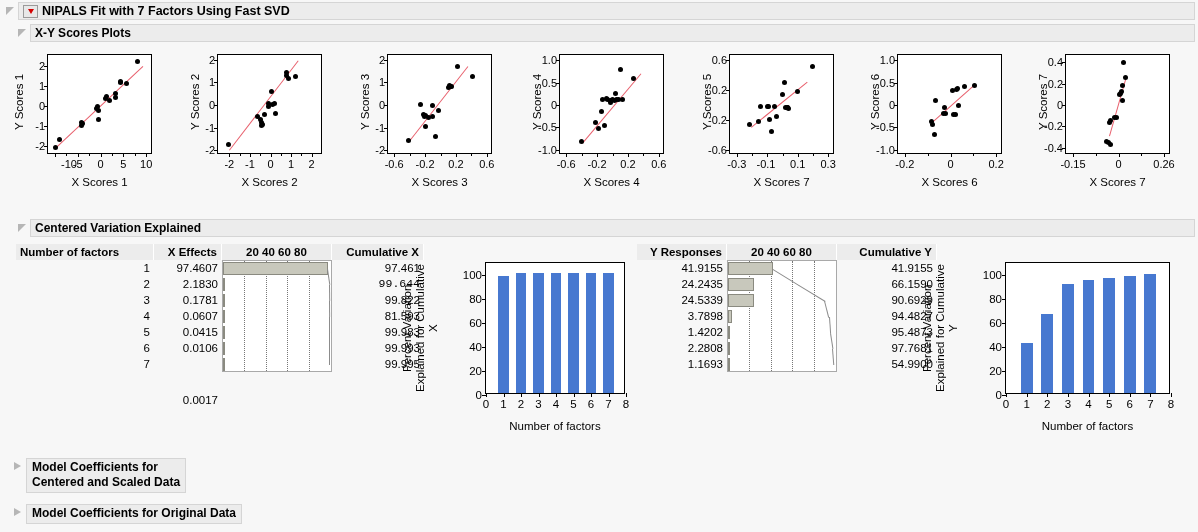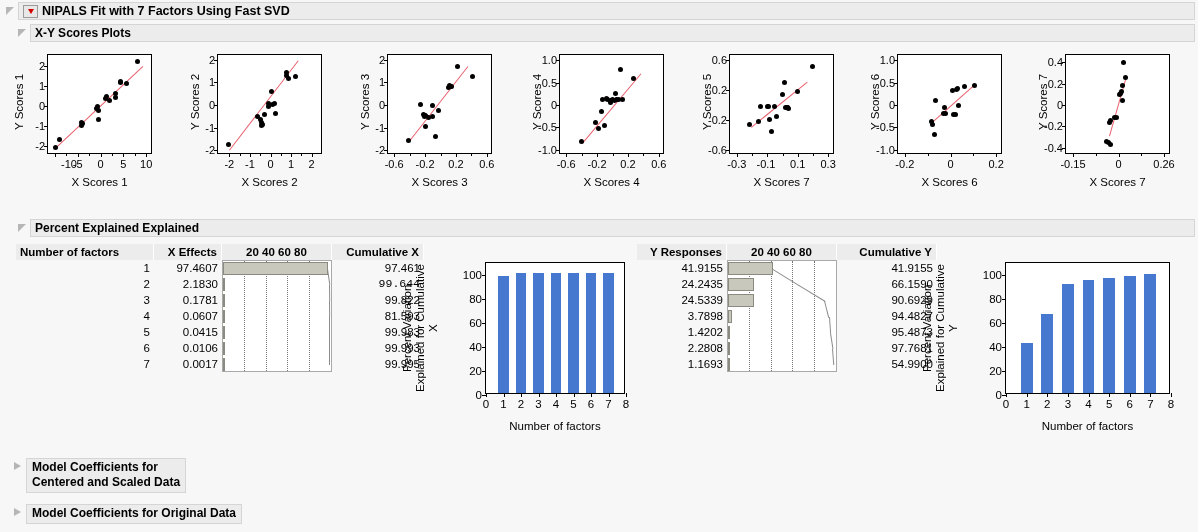--- a/index.html
+++ b/index.html
@@ -467,21 +467,21 @@
         <div class="sc-pt" style="left: 57.3555px; top: 7.44681px;"></div>
         <div class="sc-pt" style="left: 59.1763px; top: 22.3404px;"></div>
       </div>
       <div class="sc-xlab">X Scores 7</div>
     </div>
   </div>
 
 <div class="lvl2b outline-row">
   <span class="tri"></span>
   <div class="titlebar" style="flex:1">
-    <span>Percent Explained Explained</span>
+    <span>Centered Variation Explained</span>
   </div>
 </div>
 
 <div id="xtable-host" class="pv-table" style="left:16px;top:244px;">
     <div class="pv-head">
       <span style="width: 138px; text-align: left;">Number of factors</span>
       <span style="width: 68px; text-align: right;">X Effects</span>
       <span style="width: 110px; text-align: center;">20  40  60  80</span>
       <span style="width: 92px; text-align: right;">Cumulative X</span>
     </div>
@@ -495,21 +495,21 @@
         <span class="pv-num" style="width: 138px;">6</span>
         <span class="pv-num" style="width: 138px;">7</span>
       </div>
       <div class="pv-col">
         <span class="pv-num" style="width: 68px;">97.4607</span>
         <span class="pv-num" style="width: 68px;">2.1830</span>
         <span class="pv-num" style="width: 68px;">0.1781</span>
         <span class="pv-num" style="width: 68px;">0.0607</span>
         <span class="pv-num" style="width: 68px;">0.0415</span>
         <span class="pv-num" style="width: 68px;">0.0106</span>
-        <span class="pv-num" style="width: 68px;">0.0017</span>
+        <span class="pv-num" style="width: 68px; margin-top: 36px;">0.0017</span>
       </div>
       <div class="minichart" style="width: 110px; height: 112px;">
         <div class="vgrid" style="left: 21.492px;"></div>
         <div class="vgrid" style="left: 42.984px;"></div>
         <div class="vgrid" style="left: 64.476px;"></div>
         <div class="vgrid" style="left: 85.968px;"></div>
         <div class="minibar" style="left: 0px; top: 1px; height: 13px; width: 104.731px;"></div>
         <div class="minibar" style="left: 0px; top: 17px; height: 13px; width: 2.34585px;"></div>
         <div class="minibar" style="left: 0px; top: 33px; height: 13px; width: 2px;"></div>
         <div class="minibar" style="left: 0px; top: 49px; height: 13px; width: 2px;"></div>

